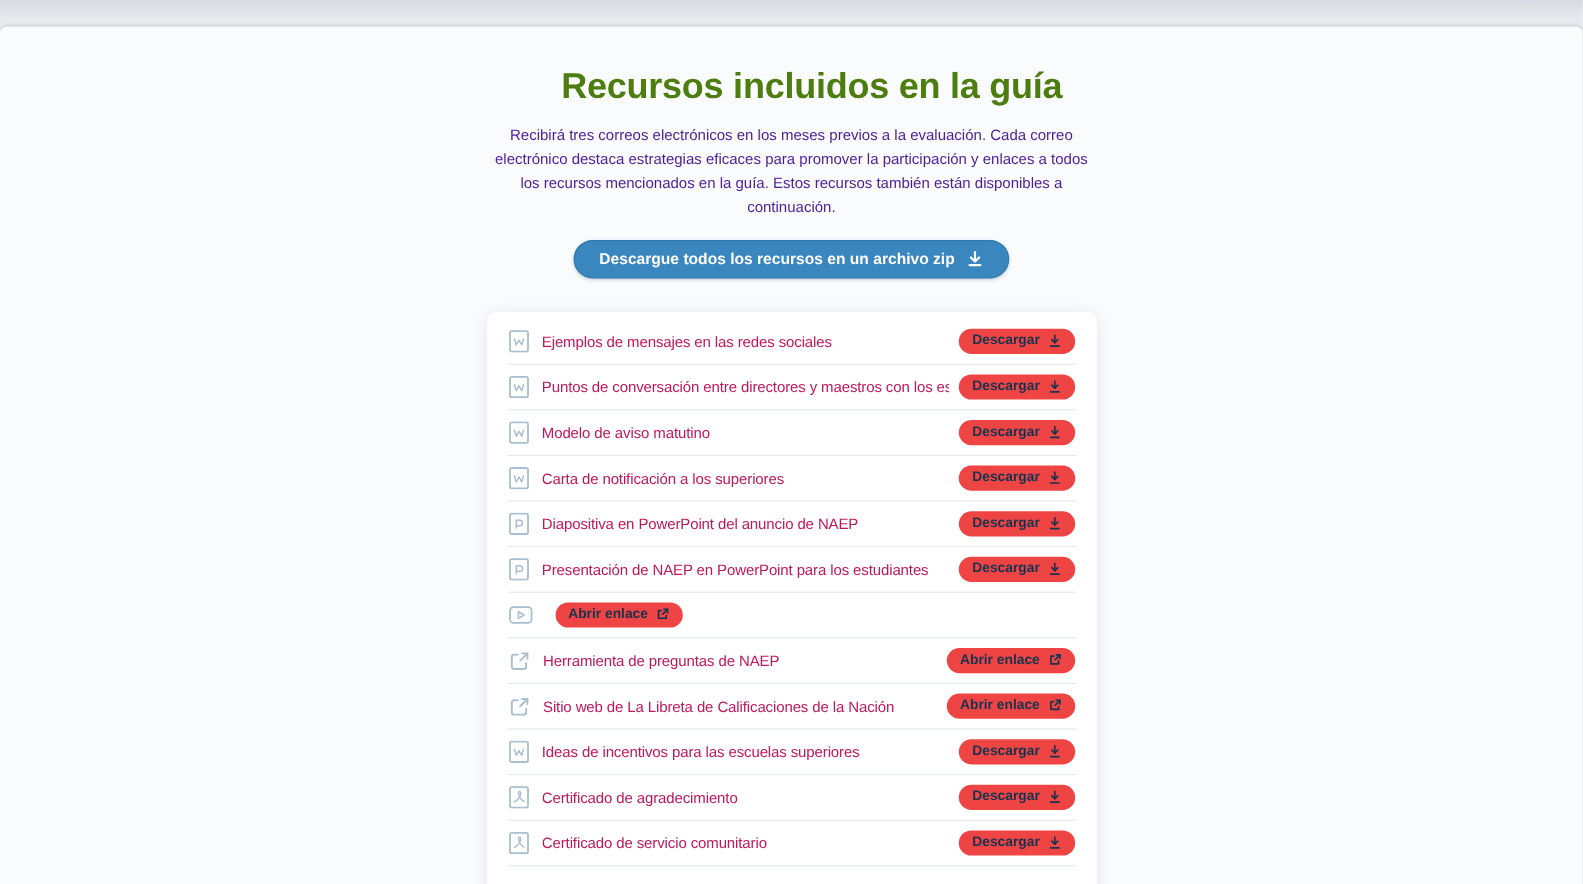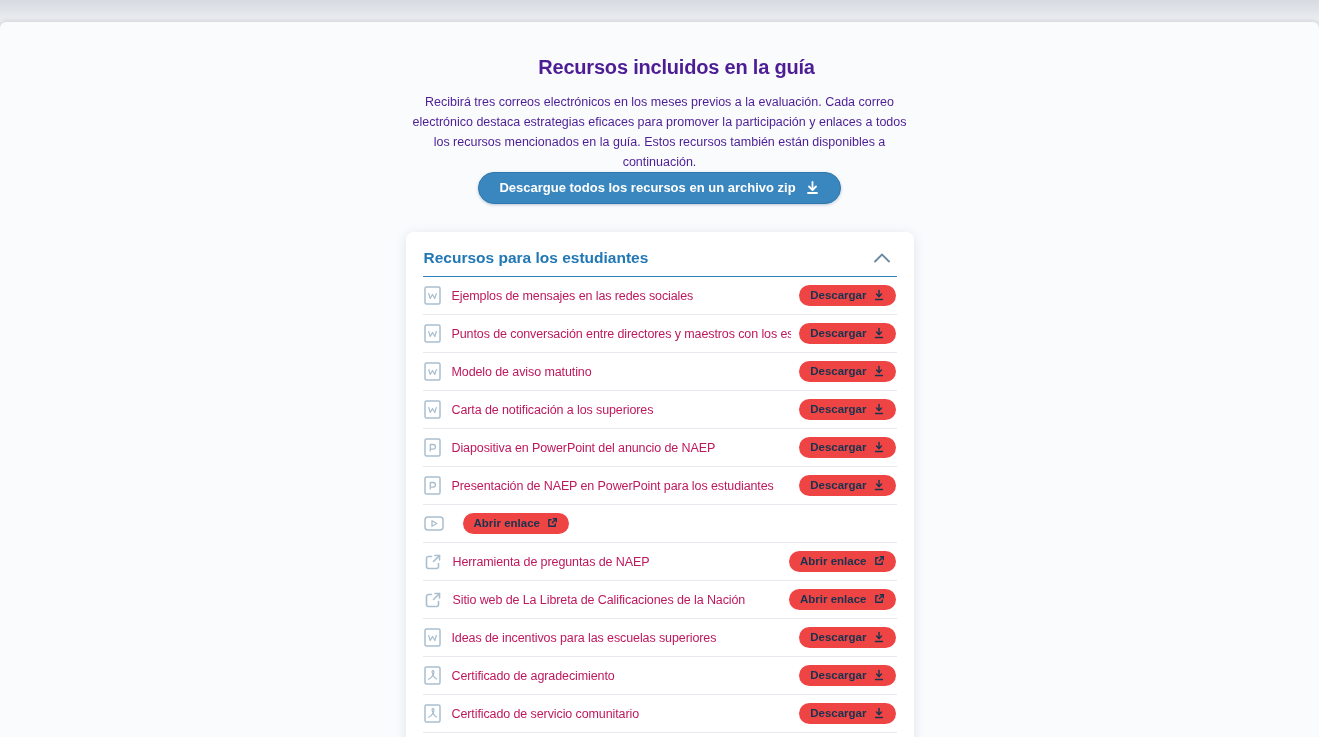--- a/index.html
+++ b/index.html
@@ -14,37 +14,38 @@
   }
   .panel {
     background: #fafbfd;
     min-height: 715px;
     border-radius: 6px 6px 0 0;
     box-shadow: 0 -1px 4px rgba(60,75,95,.18);
     padding-top: 34px;
     text-align: center;
   }
   .page-title {
-    font-size: 20px;
+    font-size: 30px;
     font-weight: 700;
-    color: #4c1d95;
+    color: #4d7c0f;
     letter-spacing: -0.2px;
     padding-left: 34px;
   }
   .intro {
     max-width: 505px;
     margin: 13px auto 0;
     font-size: 12.5px;
     line-height: 1.6;
     color: #4c1d95;
   }
   .zip-btn {
     display: inline-flex;
     align-items: flex-start;
     gap: 9px;
+    margin-top: 17px;
     background: #3a87bf;
     border: 1px solid #2f77ac;
     border-radius: 999px;
     padding: 7px 20px 8px;
     color: #ffffff;
     font-family: inherit;
     font-size: 13px;
     font-weight: 700;
     cursor: pointer;
     box-shadow: 0 1px 3px rgba(30,80,120,.30);
@@ -137,30 +138,20 @@
     <span>
       <svg width="15" height="15" viewBox="0 0 15 15" fill="none" stroke="#ffffff" stroke-width="1.8" stroke-linecap="round" stroke-linejoin="round">
         <path d="M7.5 2 V9.5"></path>
           <path d="M4 6.5 L7.5 10 L11 6.5"></path>
           <path d="M3 13 H12"></path>
       </svg>
     </span>
   </button>
 
   <div class="card">
-    <div class="card-header">
-      <h2 class="card-title">Recursos para los estudiantes</h2>
-      <button class="chev-btn">
-        <span>
-          <svg width="18" height="10" viewBox="0 0 18 10" fill="none" stroke="currentColor" stroke-width="1.8" stroke-linecap="round" stroke-linejoin="round">
-            <path d="M2 8.5 L9 1.5 L16 8.5"></path>
-          </svg>
-        </span>
-      </button>
-    </div>
     <div id="rows">
         <div class="row">
           <span class="ficon">
             <svg width="17" height="19" viewBox="0 0 17 19" fill="none" stroke="currentColor" stroke-linecap="round" stroke-linejoin="round" stroke-width="1.5">
       <rect x="1" y="1" width="15" height="17" rx="1.5"></rect>
       <path stroke-width="1.2" d="M4.7 7.5 L6.2 12.5 L8.5 8.5 L10.8 12.5 L12.3 7.5"></path>
             </svg>
           </span>
           <span class="rlabel">Ejemplos de mensajes en las redes sociales</span>
           <button class="pill">

